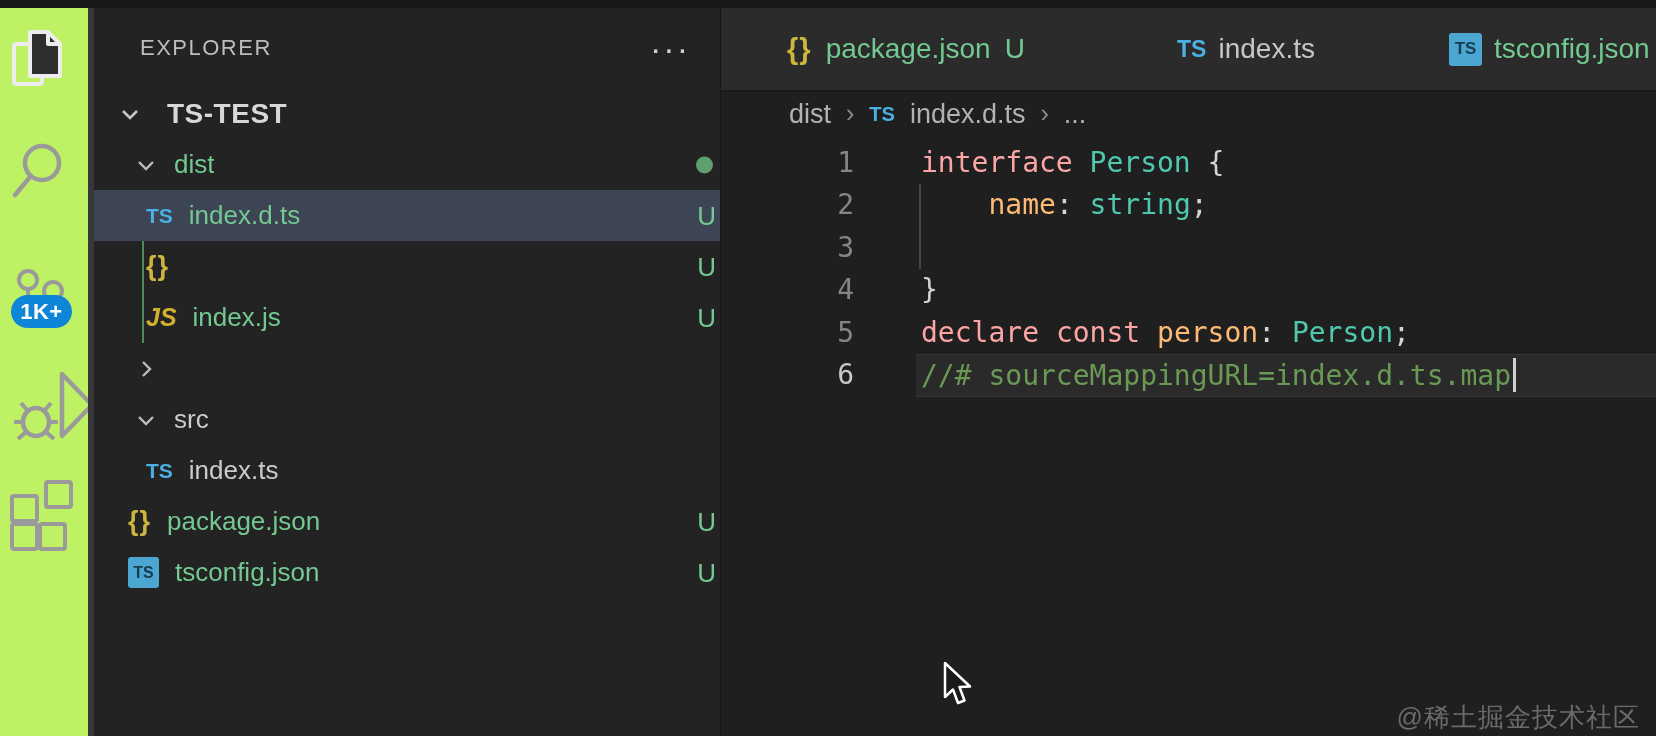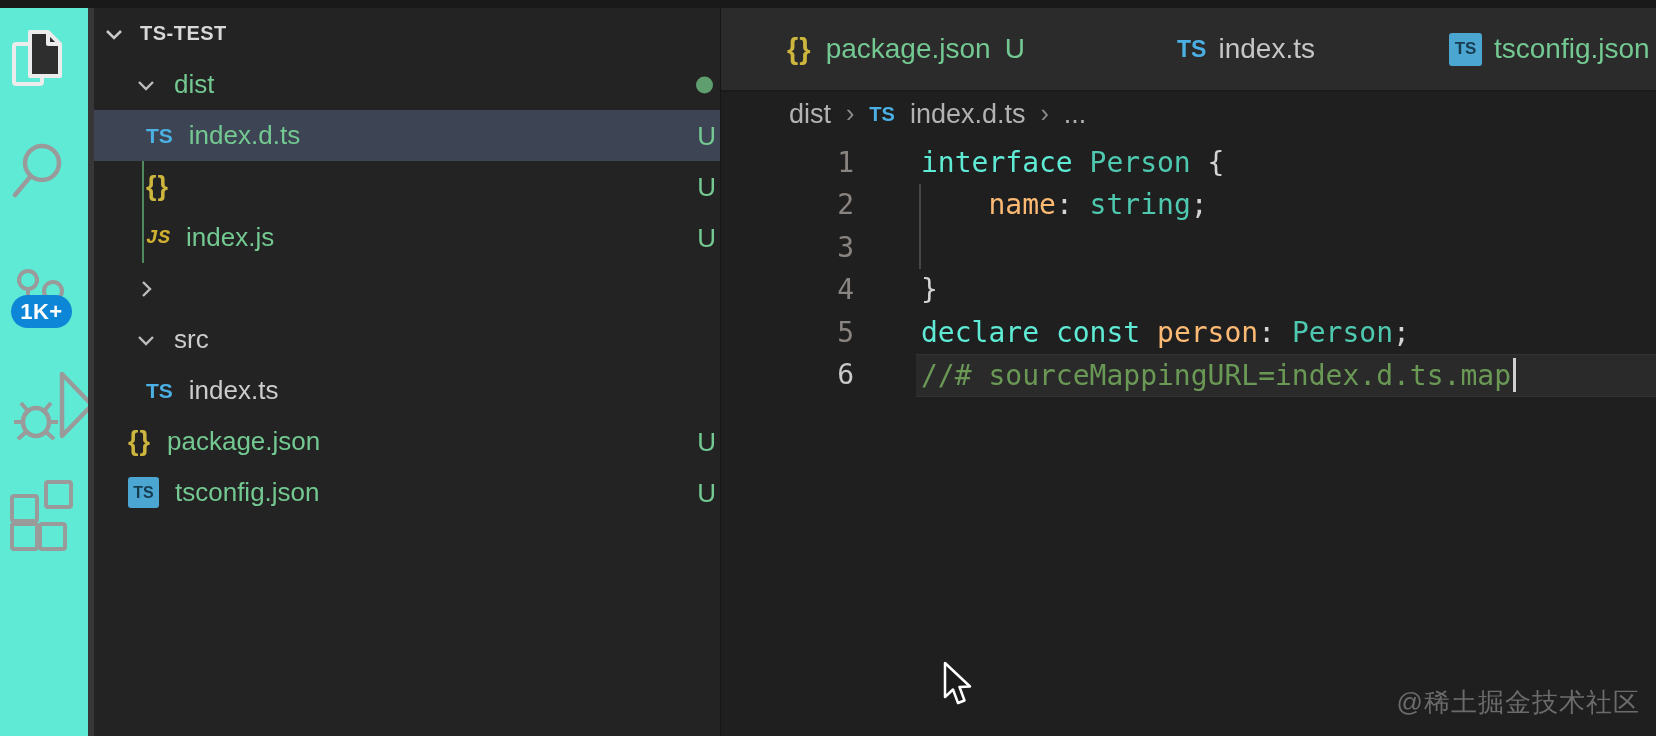--- a/index.html
+++ b/index.html
@@ -1,53 +1,53 @@
 <!DOCTYPE html>
 <html><head>
 <meta charset="utf-8">
 <style>
   html,body{margin:0;padding:0;background:#111;}
   .app{position:relative;width:1656px;height:736px;overflow:hidden;background:#1f1f1f;
        font-family:"Liberation Sans", sans-serif;-webkit-font-smoothing:antialiased;}
   .topstrip{position:absolute;left:0;top:0;width:1656px;height:8px;background:#191919;}
 
   
-  .activitybar{position:absolute;left:0;top:8px;width:88px;height:728px;background:#5eead4;}
+  .activitybar{position:absolute;left:0;top:8px;width:88px;height:728px;background:#bef264;}
   .ab-divider{position:absolute;left:88px;top:8px;width:6px;height:728px;background:#373737;}
   .ab-icon{position:absolute;}
   .ab-badge{position:absolute;left:11px;top:287px;width:61px;height:33px;background:#0e86d7;
             border-radius:17px;color:#fff;font-size:22px;font-weight:700;display:flex;
             align-items:center;justify-content:center;letter-spacing:.5px;}
 
   
   .sidebar{position:absolute;left:94px;top:8px;width:626px;height:728px;background:#232323;color:#cccccc;}
   .sb-header{height:80px;display:flex;align-items:center;justify-content:space-between;
              padding:0 30px 0 46px;}
   .sb-title{font-size:22px;letter-spacing:1.5px;color:#bdbdbd;}
   .sb-more{color:#d0d0d0;font-size:34px;letter-spacing:2px;line-height:10px;cursor:default;}
   .tree{position:relative;}
   .row{height:51px;display:flex;align-items:center;position:relative;font-size:26px;}
   .row.selected{background:#3d4453;}
-  .row-project{padding-left:8px;font-weight:700;font-size:20px;color:#d8d8d8;letter-spacing:.5px;}
+  .row-project{padding-left:24px;font-weight:700;font-size:28px;color:#d8d8d8;letter-spacing:.5px;gap:11px;}
   .pl-rootfolder{padding-left:40px;}
   .pl-rootfile{padding-left:34px;}
   .pl-child{padding-left:52px;}
   .gap{margin-right:16px;flex:none;}
   .gap-sm{margin-right:14px;flex:none;}
   .lbl{white-space:nowrap;overflow:hidden;}
   .green{color:#73c991;}
   .muted{color:#8c8c8c;}
   .u-badge{position:absolute;right:4px;top:50%;transform:translateY(-50%);
            color:#73c991;font-size:26px;font-weight:400;}
   .git-dot{position:absolute;right:7px;top:50%;transform:translateY(-50%);
            width:17px;height:17px;border-radius:50%;background:#5f9e6e;}
   .tree-guide{position:absolute;left:48px;top:102px;width:2px;height:153px;background:#4f8a5f;}
   .ticon-ts{color:#4bb0e4;font-weight:800;font-size:21px;flex:none;}
   .ticon-json{color:#cdb63e;font-weight:700;font-size:27px;flex:none;letter-spacing:1px;}
-  .ticon-js{color:#cfb02f;font-weight:800;font-size:20px;font-style:italic;flex:none;font-family:Liberation Mono, monospace;}
+  .ticon-js{color:#cfb02f;font-weight:800;font-size:25px;font-style:italic;flex:none;}
   .ticon-tssq{width:31px;height:31px;border-radius:3px;background:#4ba6d2;color:#173c50;
               font-weight:800;font-size:16px;display:flex;align-items:center;justify-content:center;flex:none;}
   .chev{flex:none;}
 
   
   .editor{position:absolute;left:720px;top:8px;width:936px;height:728px;background:#1f1f1f;
           border-left:1px solid #161616;box-sizing:border-box;}
   .tabbar{height:84px;background:#2b2b2b;display:flex;border-bottom:2px solid #1a1a1a;box-sizing:border-box;}
   .tab{display:flex;align-items:center;height:100%;box-sizing:border-box;}
   .tab1{width:370px;justify-content:center;gap:14px;}
@@ -68,24 +68,24 @@
   .codearea{position:relative;padding-top:4px;}
   .curline{position:absolute;left:195px;right:0;top:216.5px;height:43px;
            background:rgba(255,255,255,0.05);border-top:1px solid rgba(255,255,255,0.05);
            border-bottom:1px solid rgba(255,255,255,0.05);box-sizing:border-box;}
   .indent-guide{position:absolute;left:198px;top:47px;width:2px;height:85px;background:#454545;}
   .codeline{display:flex;align-items:center;height:42.5px;position:relative;
             font-family:"DejaVu Sans Mono", monospace;font-size:28px;}
   .ln{width:133px;text-align:right;color:#8a8481;flex:none;}
   .codeline.active .ln{color:#c9c9c9;}
   .lc{padding-left:67px;white-space:pre;color:#d4d4d4;}
-  .kw{color:#5eead4;} .ty{color:#4ec9b0;} .pr{color:#fdba74;} .pu{color:#d4d4d4;} .co{color:#6a9955;}
+  .kw{color:#fca5a5;} .ty{color:#4ec9b0;} .pr{color:#fdba74;} .pu{color:#d4d4d4;} .co{color:#6a9955;}
   .caret{display:inline-block;width:3px;height:34px;background:#d0d0d0;vertical-align:-7px;margin-left:2px;}
 
-  .watermark{position:absolute;right:16px;bottom:16px;color:#6b6b6b;font-size:26px;letter-spacing:1px;}
+  .watermark{position:absolute;right:16px;bottom:1px;color:#6b6b6b;font-size:26px;letter-spacing:1px;}
   .mousecursor{position:absolute;left:943px;top:661px;}
 </style>
 </head>
 <body>
 
 <div class="app">
   <div class="topstrip"></div>
 
   <div class="activitybar">
     <svg class="ab-icon" style="left:8px;top:18px" width="58" height="66" viewBox="0 0 58 66">
@@ -113,20 +113,24 @@
     <svg class="ab-icon" style="left:8px;top:470px" width="68" height="74" viewBox="0 0 68 74">
       <rect x="38" y="4" width="25" height="25" rx="2" fill="none" stroke="#9a9a9a" stroke-width="4"></rect>
       <rect x="4" y="18" width="25" height="25" rx="2" fill="none" stroke="#9a9a9a" stroke-width="4"></rect>
       <rect x="4" y="46" width="25" height="25" rx="2" fill="none" stroke="#9a9a9a" stroke-width="4"></rect>
       <rect x="32" y="46" width="25" height="25" rx="2" fill="none" stroke="#9a9a9a" stroke-width="4"></rect>
     </svg>
   </div>
   <div class="ab-divider"></div>
 
   <div class="sidebar">
+    <div class="sb-header">
+      <span class="sb-title">EXPLORER</span>
+      <span class="sb-more">···</span>
+    </div>
 
     <div class="tree">
       <div class="tree-guide"></div>
 
       <div class="row row-project">
         <svg class="chev gap-sm" width="24" height="24" viewBox="0 0 24 24">
           <path d="M5 9 l7 7 7-7" fill="none" stroke="#c8c8c8" stroke-width="2.6"></path>
           </svg>
         <span class="lbl">TS-TEST</span>
       </div>

